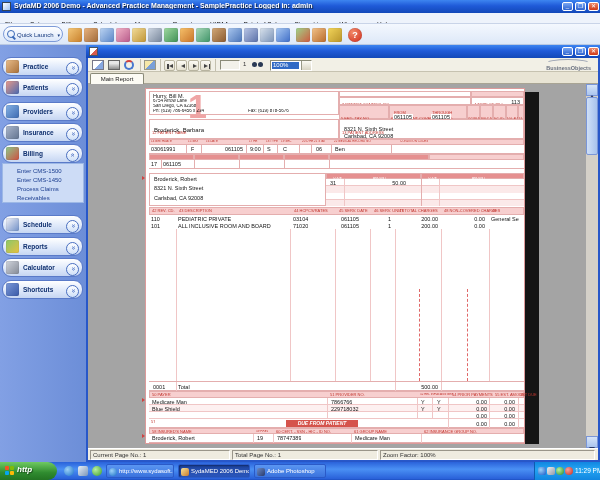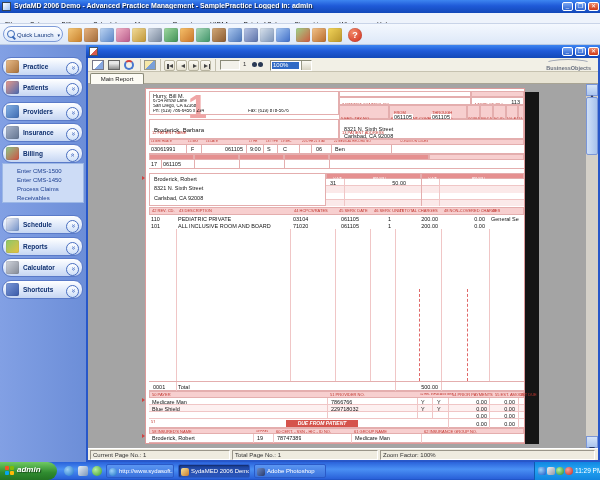--- a/index.html
+++ b/index.html
@@ -502,21 +502,21 @@
   </div>
 
   <div class="abs taskbar" style="left:0;top:462px;width:600px;height:18px">
     <div class="abs startbtn" style="left:0;top:0;width:57px;height:18px">
       <span class="abs" style="left:5px;top:4px;width:9px;height:9px">
         <span class="abs" style="left:0;top:0;width:4px;height:4px;background:#f35325;border-radius:1px"></span>
         <span class="abs" style="left:5px;top:0;width:4px;height:4px;background:#81bc06;border-radius:1px"></span>
         <span class="abs" style="left:0;top:5px;width:4px;height:4px;background:#05a6f0;border-radius:1px"></span>
         <span class="abs" style="left:5px;top:5px;width:4px;height:4px;background:#ffba08;border-radius:1px"></span>
       </span>
-      <span class="abs" style="left:17px;top:3px">admin</span>
+      <span class="abs" style="left:17px;top:3px">http</span>
     </div>
     <div class="abs" style="left:64px;top:4px;width:10px;height:10px;background:radial-gradient(circle at 35% 35%,#9ad0f8,#1a70c8);border-radius:50%"></div>
     <div class="abs" style="left:78px;top:4px;width:10px;height:10px;background:linear-gradient(135deg,#e8f0f8,#7a94b8);border-radius:2px"></div>
     <div class="abs" style="left:92px;top:4px;width:10px;height:10px;background:radial-gradient(circle at 35% 35%,#b8f0a0,#3a9a2a);border-radius:50%"></div>
 
     <div class="abs tkbtn nw" style="left:106px;top:2px;width:68px;height:14px">
       <span class="abs" style="left:2px;top:3px;width:8px;height:8px;background:radial-gradient(circle at 35% 35%,#9ad0f8,#1a70c8);border-radius:50%"></span>
       <span class="abs nw" style="left:12px;top:0;width:54px">http://www.sydasoft...</span>
     </div>
     <div class="abs tkbtn active nw" style="left:178px;top:2px;width:72px;height:14px">

